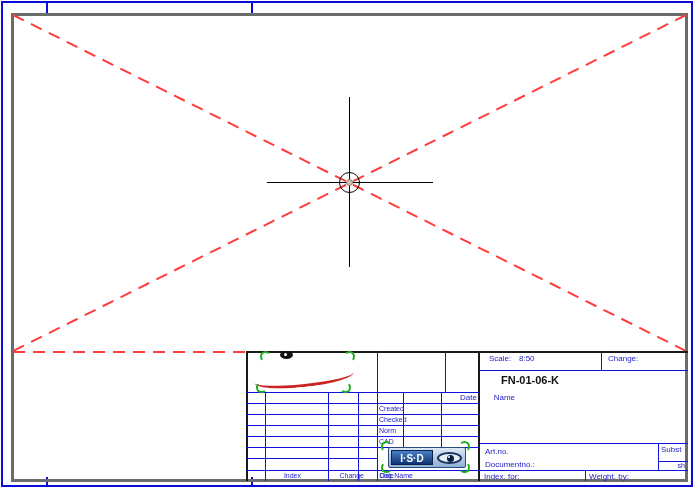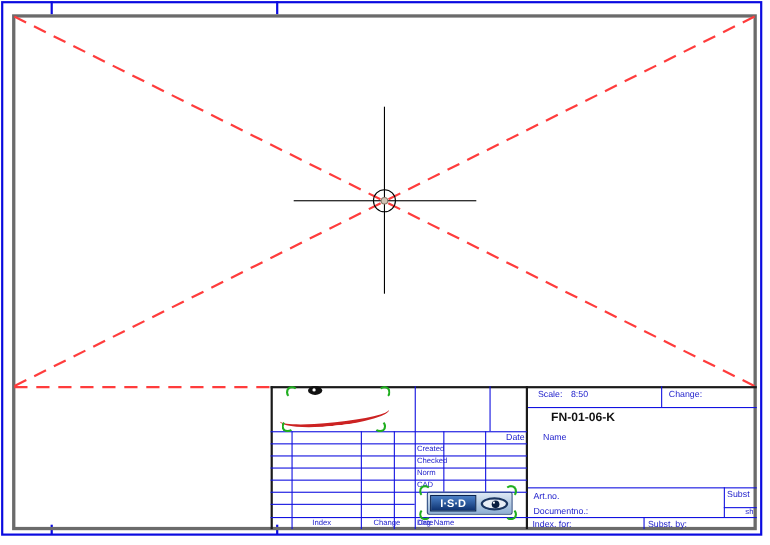--- a/index.html
+++ b/index.html
@@ -127,21 +127,21 @@
   <div class="abs lbl7" style="left:379px;top:405px;">Created</div>
   <div class="abs lbl7" style="left:379px;top:416px;">Checked</div>
   <div class="abs lbl7" style="left:379px;top:427px;">Norm</div>
   <div class="abs lbl7" style="left:379px;top:438px;">CAD</div>
 
   <div class="abs lbl" style="left:485px;top:447px;text-align:right;">Art.no.</div>
   <div class="abs lbl" style="left:485px;top:460px;">Documentno.:</div>
   <div class="abs lbl" style="left:661px;top:445px;">Subst</div>
   <div class="abs lbl7 rt" style="left:658px;top:462px;width:27px;">sh</div>
   <div class="abs lbl" style="left:484px;top:472px;">Index. for:</div>
-  <div class="abs lbl" style="left:589px;top:472px;">Subst. by:</div>
+  <div class="abs lbl" style="left:589px;top:472px;">Weight. by:</div>
 
   <div class="abs lbl7 ctr" style="left:246px;top:472px;width:19px;">Index</div>
   <div class="abs lbl7 ctr" style="left:265px;top:472px;width:63px;">Change</div>
   <div class="abs lbl7 ctr" style="left:328px;top:472px;width:30px;">Date</div>
   <div class="abs lbl7 ctr" style="left:358px;top:472px;width:19px;">Name</div>
   <div class="abs lbl7" style="left:380px;top:472px;">Org.</div>
 
   <div class="abs" id="hicad-logo">
     <div id="hicad-swoosh"></div>
     <div id="hicad-eye">

